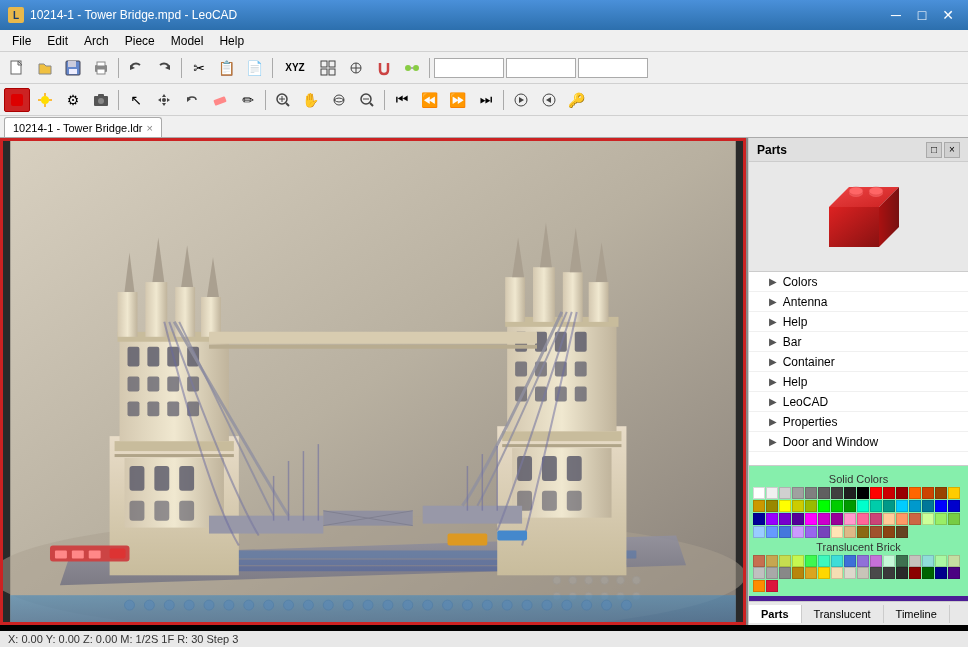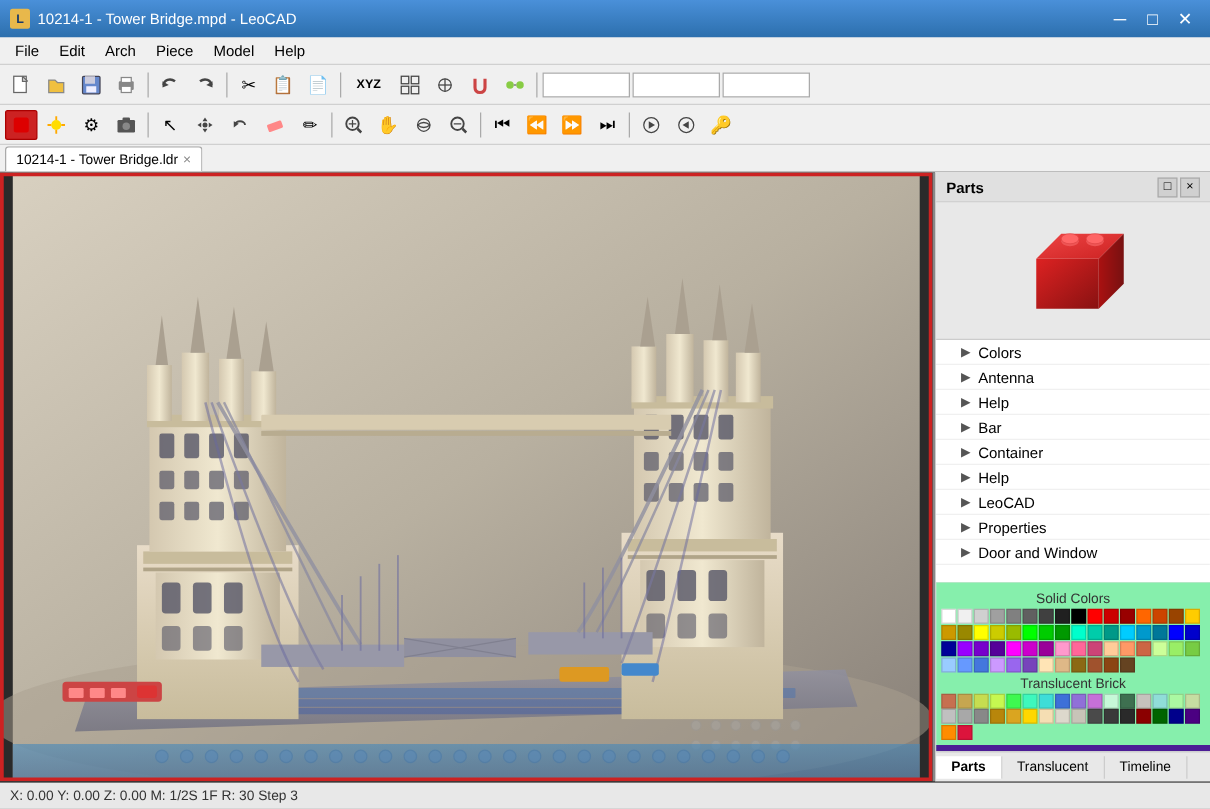--- a/index.html
+++ b/index.html
@@ -193,21 +193,21 @@
       font-size: 11px;
       cursor: pointer;
       border-right: 1px solid #ccc;
     }
     .bottom-tab.active { background: white; font-weight: bold; }
 
     
     #statusbar {
       height: 22px;
       background: #e8e8e8;
-      border-top: 1px solid #000000;
+      border-top: 6px solid #000000;
       display: flex;
       align-items: center;
       padding: 0 8px;
       font-size: 11px;
       color: #333;
     }
 
     
     .model-container {
       width: 100%;

